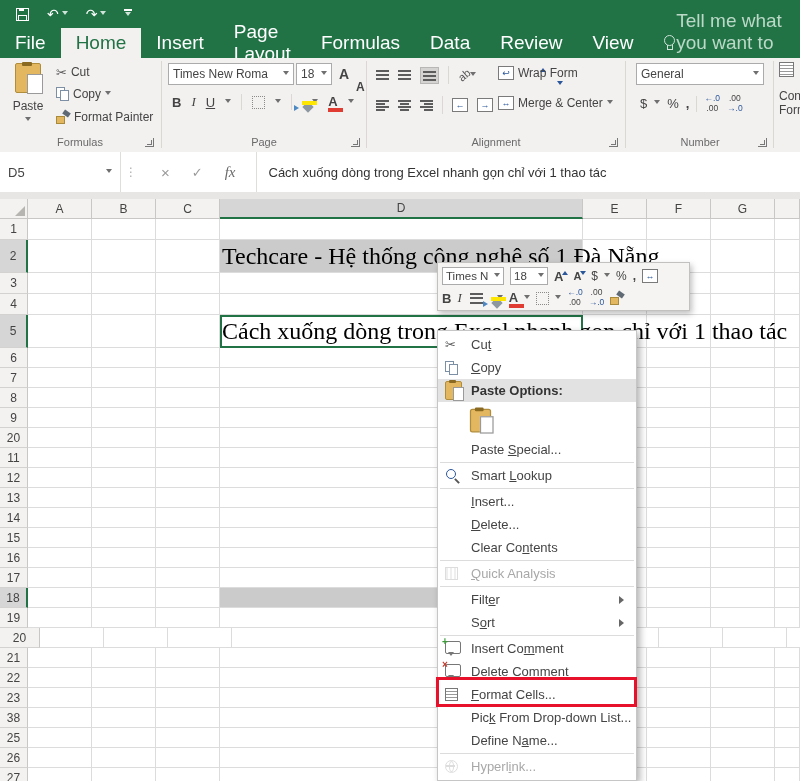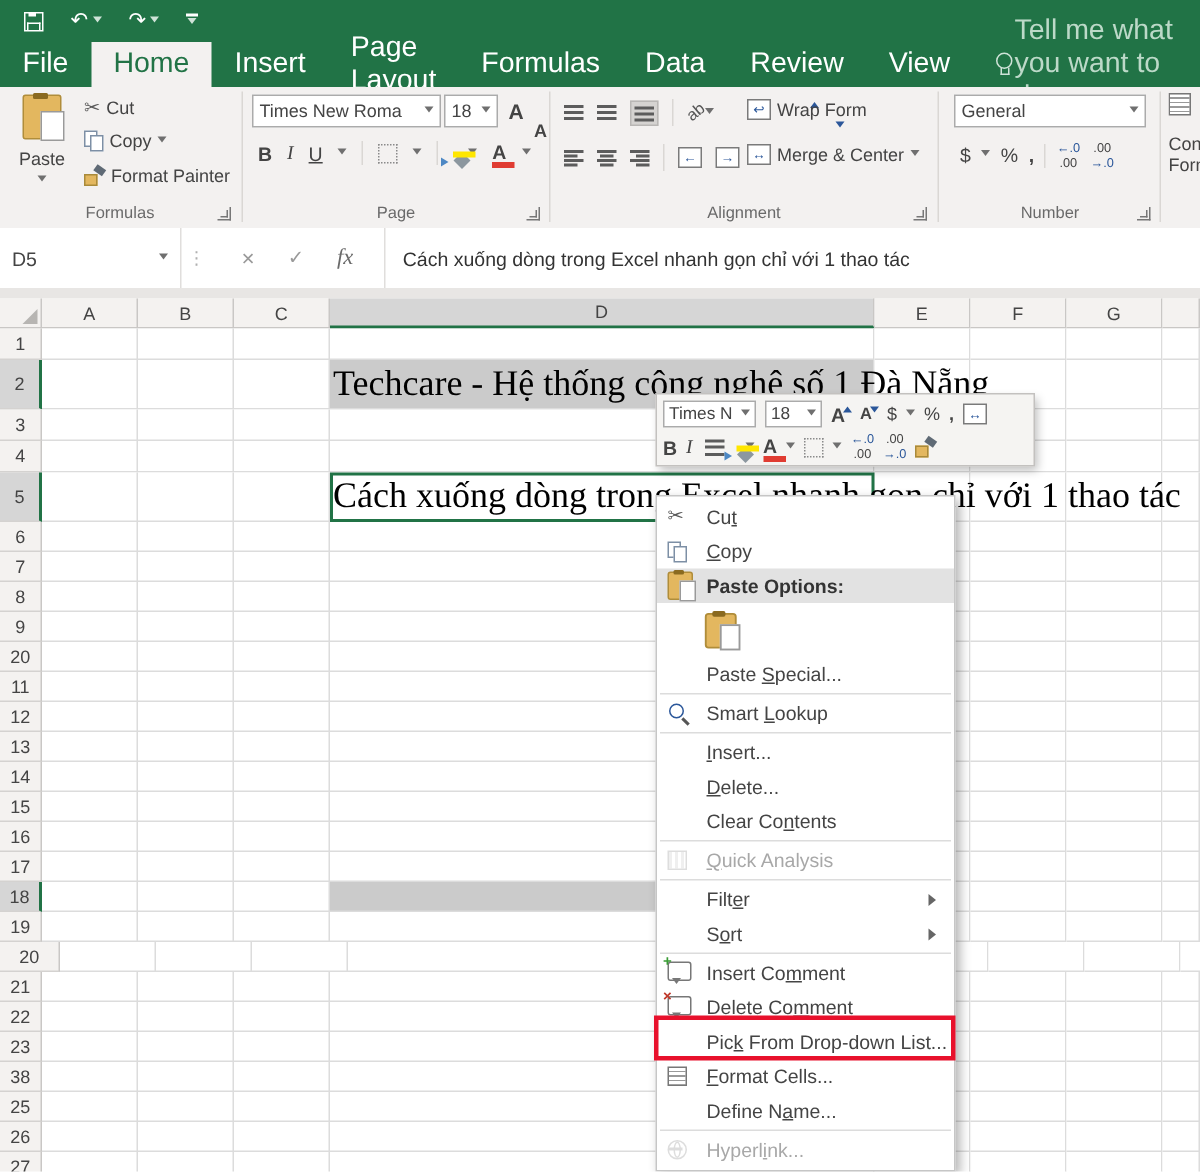--- a/index.html
+++ b/index.html
@@ -766,30 +766,30 @@
     </div>
     <div class="mi">
       <span class="gut">
         <span class="ibub">
           <span class="bmark r">×</span>
         </span>
       </span>
       <span class="lbl">Delete Co<u>m</u>ment</span>
     </div>
     <div class="mi">
+      <span class="gut">
+        <span class="ifmt"></span>
+      </span>
+      <span class="lbl"><u>F</u>ormat Cells...</span>
+    </div>
+    <div class="mi">
       <span class="gut"></span>
       <span class="lbl">Pic<u>k</u> From Drop-down List...</span>
     </div>
     <div class="mi">
-      <span class="gut">
-        <span class="ifmt"></span>
-      </span>
-      <span class="lbl"><u>F</u>ormat Cells...</span>
-    </div>
-    <div class="mi">
       <span class="gut"></span>
       <span class="lbl">Define N<u>a</u>me...</span>
     </div>
     <div class="msep"></div>
     <div class="mi disabled">
       <span class="gut">
         <span class="iglobe"></span>
       </span>
       <span class="lbl">Hyperl<u>i</u>nk...</span>
     </div>

